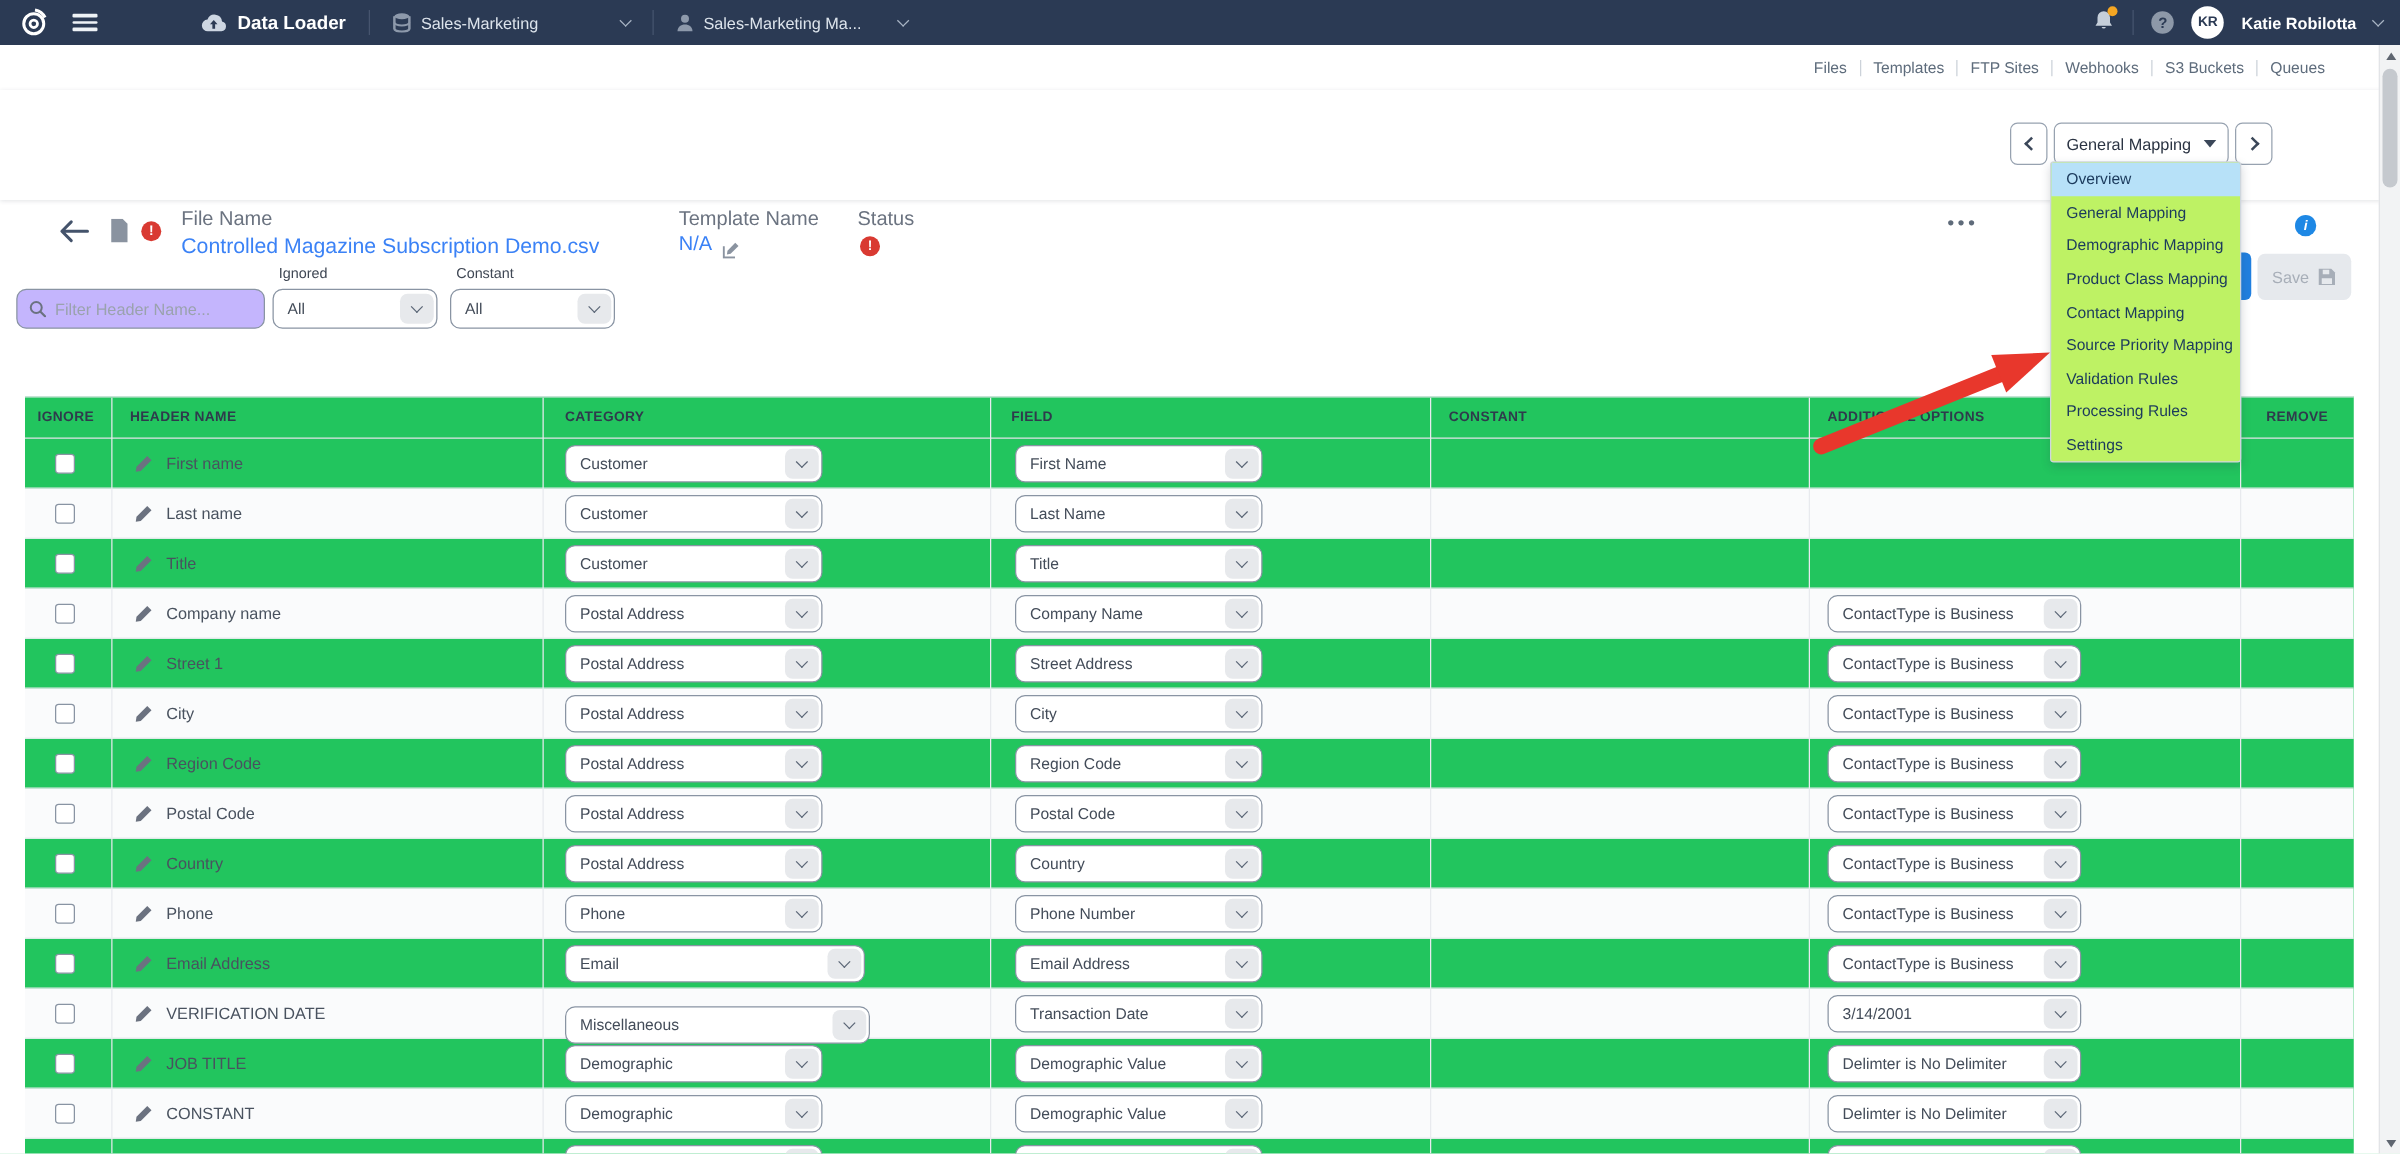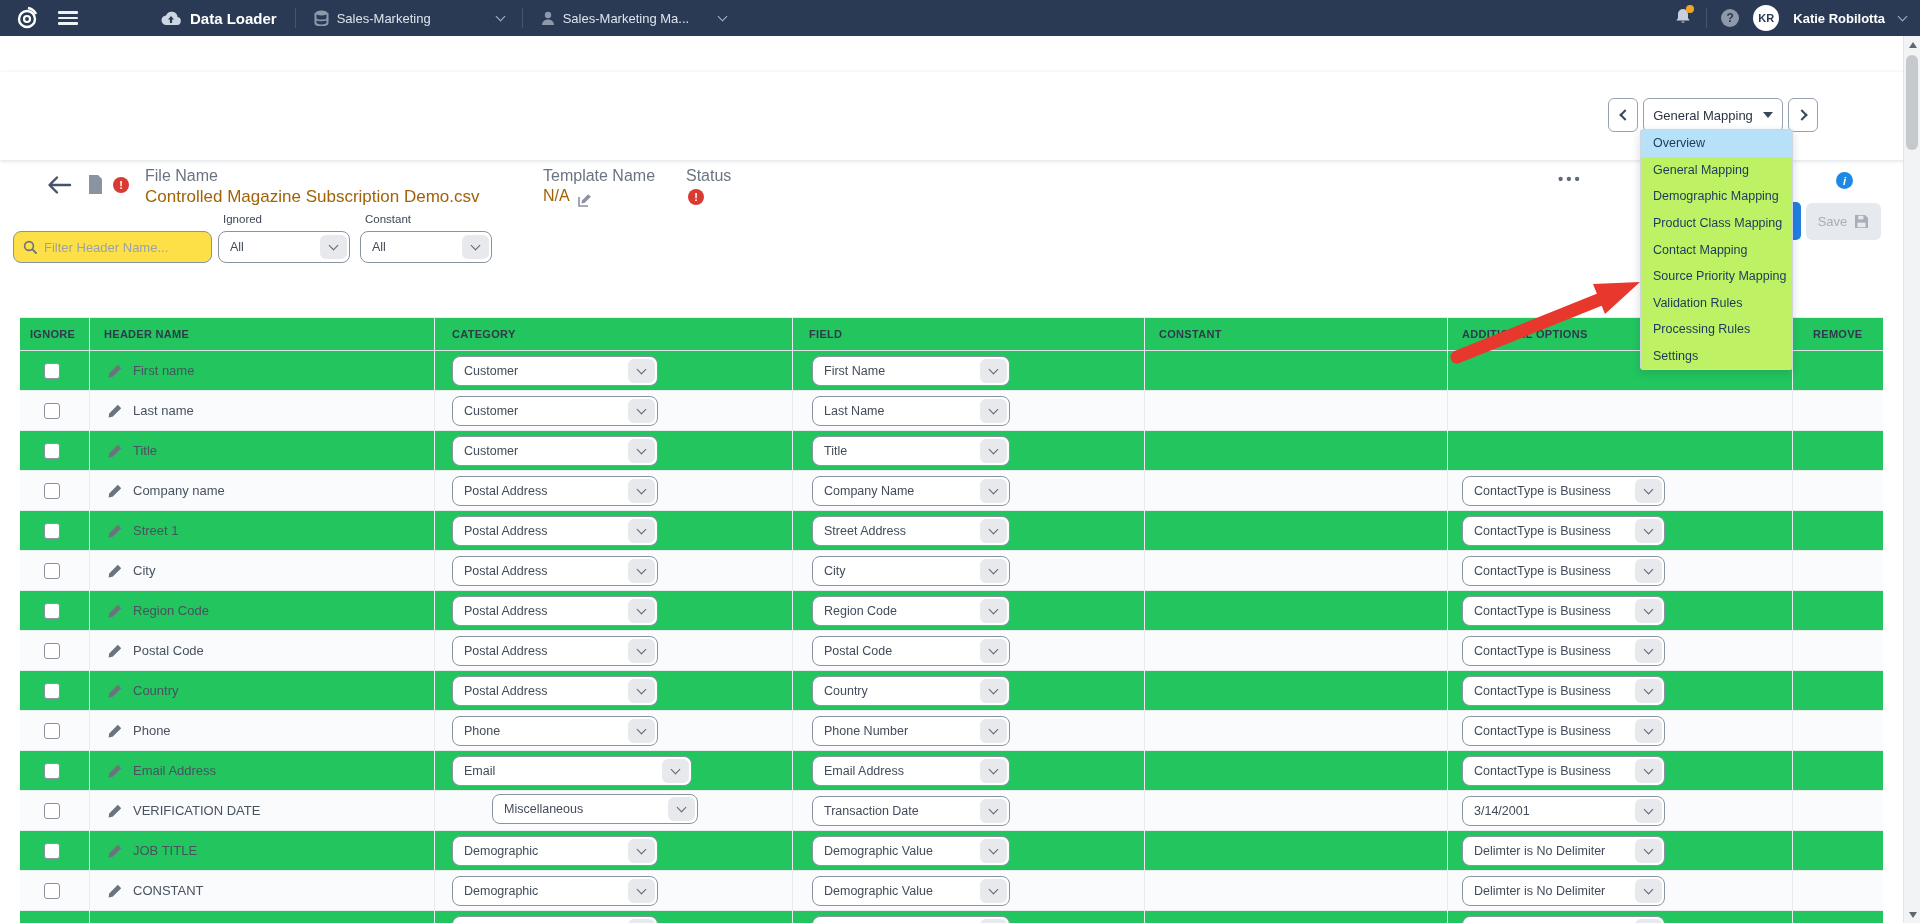--- a/index.html
+++ b/index.html
@@ -30,21 +30,21 @@
   
   .subnav { position:absolute; left:0; top:36px; width:1886px; height:36px; background:#fff;
             display:flex; align-items:center; justify-content:flex-end; padding-right:16px; }
   .subnav .link { font-size:12.5px; color:#5e6c7c; cursor:pointer; padding:0 10px; }
   .subnav .sep { width:1px; height:13px; background:#ccd2d9; }
 
   
   .header-card { position:absolute; left:0; top:72px; width:1920px; height:88px; background:#fff;
                  box-shadow:0 1px 4px rgba(40,50,70,.16); z-index:20; }
   .hc-label { position:absolute; font-size:16px; color:#6b7380; }
-  .hc-value { position:absolute; font-size:17px; color:#a16207; white-space:nowrap;text-align:center; }
+  .hc-value { position:absolute; font-size:17px; color:#3b82f6; white-space:nowrap;text-align:center; }
   .badge { width:16px; height:16px; border-radius:50%; background:#d93a32; color:#fff; font-size:11px;
            font-weight:700; display:flex; align-items:center; justify-content:center; line-height:1; }
   .hbtn { position:absolute; top:26px; height:34px; background:#fff; border:1px solid #97a2b0;
           border-radius:6px; display:flex; align-items:center; justify-content:center; cursor:pointer; z-index:20; }
   .hchev { width:8px; height:8px; border-right:2px solid #3b4759; border-bottom:2px solid #3b4759; }
   .caret-down { width:0; height:0; border-left:5px solid transparent; border-right:5px solid transparent;
                 border-top:6px solid #3b4759; }
   .more-dots { position:absolute; left:1558px; top:98px; font-size:15px; font-weight:700;
                letter-spacing:3px; color:#5f6b7a; cursor:pointer; }
   .info-circle { position:absolute; left:1836px; top:100px; width:17px; height:17px; border-radius:50%;
@@ -62,21 +62,21 @@
   .menu { position:absolute; left:1640px; top:129px; width:153px; height:241px; background:#bef264;
           border:1px solid #cfd6dd; border-radius:3px; box-shadow:0 3px 8px rgba(40,50,70,.18);
           display:flex; flex-direction:column; z-index:60; overflow:hidden; }
   .menu .item { flex:1; display:flex; align-items:center; padding-left:12px; font-size:12.5px;
                 color:#1b3a5c; cursor:pointer; white-space:nowrap; }
   .menu .item.selected { background:#b7e1f8; }
 
   
   .flabel { position:absolute; top:213px; font-size:11.5px; color:#3f4754; }
   .search-box { position:absolute; left:13px; top:231px; width:199px; height:32px; border:1px solid #8994a3;
-                border-radius:8px; background:#fde047; display:flex; align-items:center; padding-left:9px; gap:7px; }
+                border-radius:8px; background:#c4b5fd; display:flex; align-items:center; padding-left:9px; gap:7px; }
   .search-box input { border:none; outline:none; flex:1; font-size:13px; color:#434c59;
                       font-family:"Liberation Sans",sans-serif; background:transparent; min-width:0; }
   .search-box input::placeholder { color:#9aa2ad; }
 
   
   .select { position:absolute; height:30px; background:#fff; border:1px solid #8994a3; border-radius:8px;
             display:flex; align-items:center; cursor:pointer; }
   .select .txt { padding-left:11px; font-size:12.5px; color:#434c59; flex:1; white-space:nowrap; overflow:hidden; }
   .select .caretbox { width:27px; height:24px; margin-right:2px; background:#e7e9ec; border-radius:6px;
                       display:flex; align-items:center; justify-content:center; flex:none; }
@@ -173,20 +173,33 @@
         <span class="bell-dot"></span>
       </span>
       <span class="tb-divider"></span>
       <span class="help-circle">?</span>
       <span class="avatar">KR</span>
       <span class="user-name">Katie Robilotta</span>
       <span class="tb-chev"></span>
     </div>
   </div>
 
+  <div class="subnav" id="subnav-links">
+      <span class="link">Files</span>
+      <span class="sep"></span>
+      <span class="link">Templates</span>
+      <span class="sep"></span>
+      <span class="link">FTP Sites</span>
+      <span class="sep"></span>
+      <span class="link">Webhooks</span>
+      <span class="sep"></span>
+      <span class="link">S3 Buckets</span>
+      <span class="sep"></span>
+      <span class="link">Queues</span>
+    </div>
 
   <div class="header-card">
     <span style="position:absolute;left:46px;top:102px;cursor:pointer">
       <svg width="26" height="22" viewBox="0 0 26 22">
           <path d="M24 11H4M11 3.5 3.5 11 11 18.5" fill="none" stroke="#44536b" stroke-width="2.4" stroke-linecap="round" stroke-linejoin="round"></path>
         </svg>
     </span>
     <span style="position:absolute;left:88px;top:103px">
       <svg width="15" height="19" viewBox="0 0 15 19">
           <path fill="#8a93a0" d="M1 0h9l4 4v15H1z"></path>
@@ -526,21 +539,21 @@
               <span class="chev"></span>
             </span>
           </div>
         </div>
         <div class="trow even" style="top: 473px;">
           <div class="checkbox"></div>
           <span class="pencil"><svg width="14" height="14" viewBox="0 0 14 14">
               <path d="M9.8 0.8l3.4 3.4L4.6 12.8 0.6 13.4 1.2 9.4z" fill="#6b7280"></path>
             </svg></span>
           <span class="hname">VERIFICATION DATE</span>
-          <div class="select" style="left: 432px; top: 3px; width: 206px; margin-left: 40px;">
+          <div class="select" style="left: 432px; top: 14px; width: 244px;">
             <span class="txt">Miscellaneous</span>
             <span class="caretbox">
               <span class="chev"></span>
             </span>
           </div>
           <div class="select" style="left: 792px; top: 5px; width: 198px;">
             <span class="txt">Transaction Date</span>
             <span class="caretbox">
               <span class="chev"></span>
             </span>

